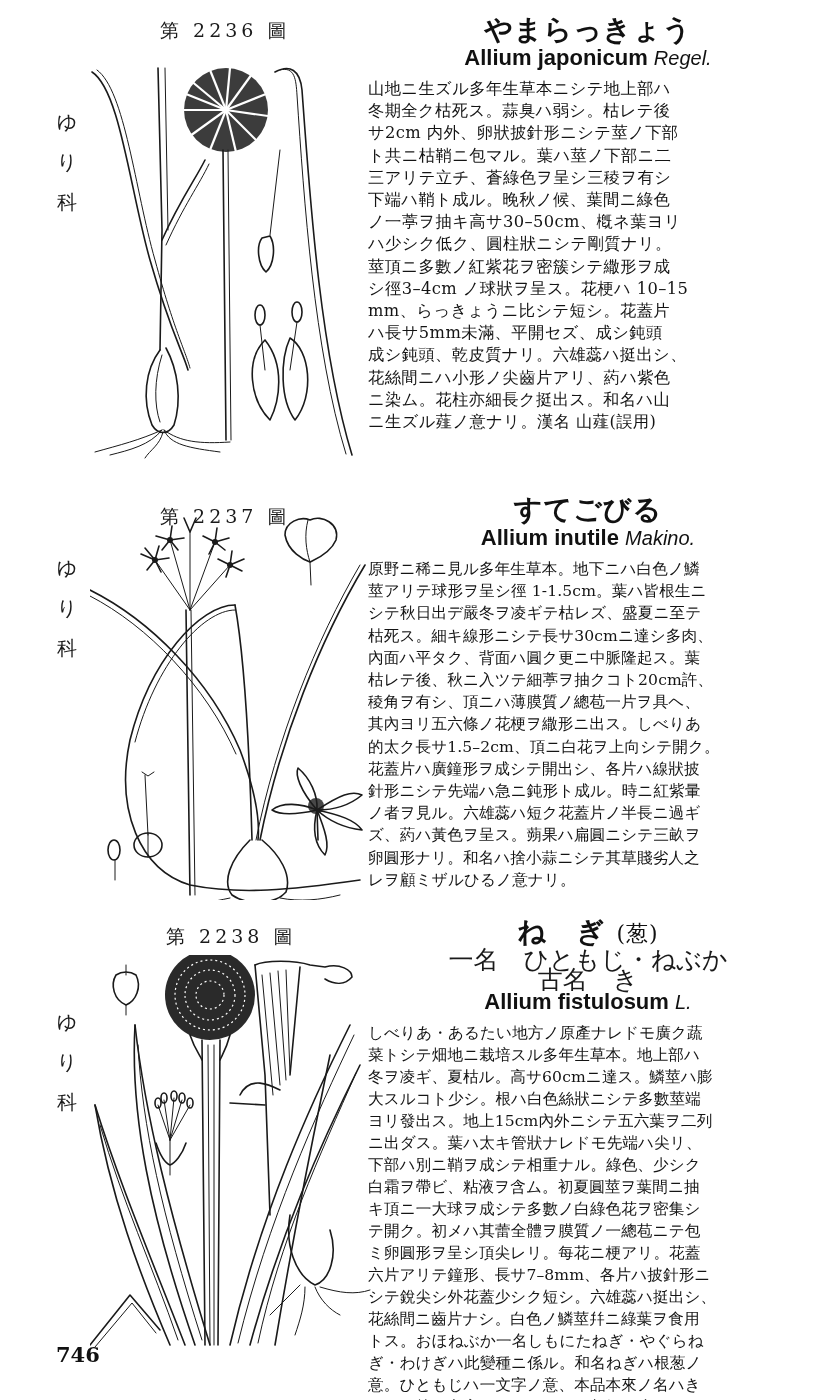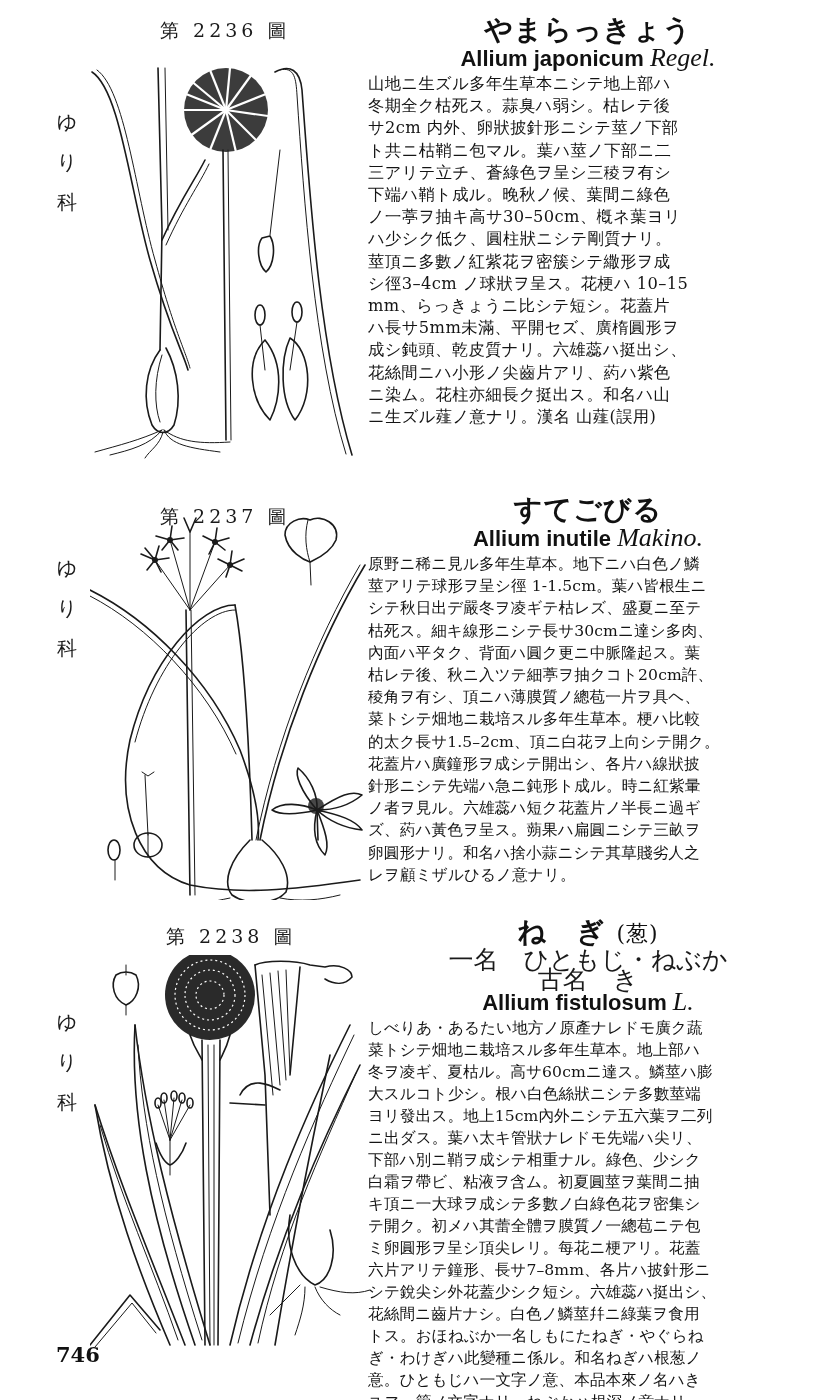--- a/index.html
+++ b/index.html
@@ -23,24 +23,24 @@
   .text-col { position: absolute; left: 368px; width: 440px; }
   .jp-name {
     text-align: center; font-family: "DejaVu Serif", serif; font-weight: bold;
     font-size: 28px; line-height: 32px; letter-spacing: 1px; color: #111;
   }
   .alt-names { text-align: center; font-size: 25px; line-height: 20px; color: #1a1a1a; }
   .sci-name {
     text-align: center; font-family: "Liberation Sans", sans-serif; font-size: 22px;
     line-height: 24px; color: #111; font-weight: bold;
   }
-  .sci-name .author { font-family: Liberation Serif, serif; font-style: italic; font-weight: normal; font-size: 26px; }
+  .sci-name .author { font-family: Liberation Sans, sans-serif; font-style: italic; font-weight: normal; font-size: 20px; }
   .body-text {
     font-family: "DejaVu Serif", serif; font-size: 16.3px; line-height: 22.2px;
-    color: #141414; margin-top: 2px; text-align: justify; letter-spacing: 0.4px;
+    color: #141414; margin-top: 8px; text-align: justify; letter-spacing: 0.4px;
   }
   .body-text .ln { display: block; white-space: nowrap; overflow: hidden; }
   .page-number {
     position: absolute; left: 56px; top: 1342px; font-family: "DejaVu Serif", serif;
     font-weight: bold; font-size: 21px; color: #111;
   }
   .stroke { fill: none; stroke: #1a1a1a; stroke-width: 1.6; stroke-linecap: round; stroke-linejoin: round; }
   .thin { fill: none; stroke: #1a1a1a; stroke-width: 1; stroke-linecap: round; }
   .filled { fill: #1a1a1a; stroke: none; }
 </style>
@@ -118,21 +118,21 @@
         <span class="ln">冬期全ク枯死ス。蒜臭ハ弱シ。枯レテ後</span>
         <span class="ln">サ2cm 内外、卵狀披針形ニシテ莖ノ下部</span>
         <span class="ln">ト共ニ枯鞘ニ包マル。葉ハ莖ノ下部ニ二</span>
         <span class="ln">三アリテ立チ、蒼綠色ヲ呈シ三稜ヲ有シ</span>
         <span class="ln">下端ハ鞘ト成ル。晚秋ノ候、葉間ニ綠色</span>
         <span class="ln">ノ一葶ヲ抽キ高サ30–50cm、槪ネ葉ヨリ</span>
         <span class="ln">ハ少シク低ク、圓柱狀ニシテ剛質ナリ。</span>
         <span class="ln">莖頂ニ多數ノ紅紫花ヲ密簇シテ繖形ヲ成</span>
         <span class="ln">シ徑3–4cm ノ球狀ヲ呈ス。花梗ハ 10–15</span>
         <span class="ln">mm、らっきょうニ比シテ短シ。花蓋片</span>
-        <span class="ln">ハ長サ5mm未滿、平開セズ、廣楕圓形ヲ</span>
+        <span class="ln">ハ長サ5mm未滿、平開セズ、成シ鈍頭</span>
         <span class="ln">成シ鈍頭、乾皮質ナリ。六雄蕊ハ挺出シ、</span>
         <span class="ln">花絲間ニハ小形ノ尖齒片アリ、葯ハ紫色</span>
         <span class="ln">ニ染ム。花柱亦細長ク挺出ス。和名ハ山</span>
         <span class="ln">ニ生ズル薤ノ意ナリ。漢名 山薤(誤用)</span>
       </div>
     </div>
   </div>
 
   <div class="entry" style="top:0;">
     <div class="fig-num" style="left:160px; top:504px;">第 2237 圖</div>
@@ -201,21 +201,21 @@
         <span class="author">Makino.</span>
       </div>
       <div class="body-text" style="font-size:15.6px; letter-spacing:0.1px;">
         <span class="ln">原野ニ稀ニ見ル多年生草本。地下ニハ白色ノ鱗</span>
         <span class="ln">莖アリテ球形ヲ呈シ徑 1-1.5cm。葉ハ皆根生ニ</span>
         <span class="ln">シテ秋日出デ嚴冬ヲ凌ギテ枯レズ、盛夏ニ至テ</span>
         <span class="ln">枯死ス。細キ線形ニシテ長サ30cmニ達シ多肉、</span>
         <span class="ln">內面ハ平タク、背面ハ圓ク更ニ中脈隆起ス。葉</span>
         <span class="ln">枯レテ後、秋ニ入ツテ細葶ヲ抽クコト20cm許、</span>
         <span class="ln">稜角ヲ有シ、頂ニハ薄膜質ノ總苞一片ヲ具ヘ、</span>
-        <span class="ln">菜トシテ畑地ニ栽培スル多年生草本。梗ハ比較</span>
+        <span class="ln">其內ヨリ五六條ノ花梗ヲ繖形ニ出ス。しべりあ</span>
         <span class="ln">的太ク長サ1.5–2cm、頂ニ白花ヲ上向シテ開ク。</span>
         <span class="ln">花蓋片ハ廣鐘形ヲ成シテ開出シ、各片ハ線狀披</span>
         <span class="ln">針形ニシテ先端ハ急ニ鈍形ト成ル。時ニ紅紫暈</span>
         <span class="ln">ノ者ヲ見ル。六雄蕊ハ短ク花蓋片ノ半長ニ過ギ</span>
         <span class="ln">ズ、葯ハ黃色ヲ呈ス。蒴果ハ扁圓ニシテ三畝ヲ</span>
         <span class="ln">卵圓形ナリ。和名ハ捨小蒜ニシテ其草賤劣人之</span>
         <span class="ln">レヲ顧ミザルひるノ意ナリ。</span>
       </div>
     </div>
   </div>

